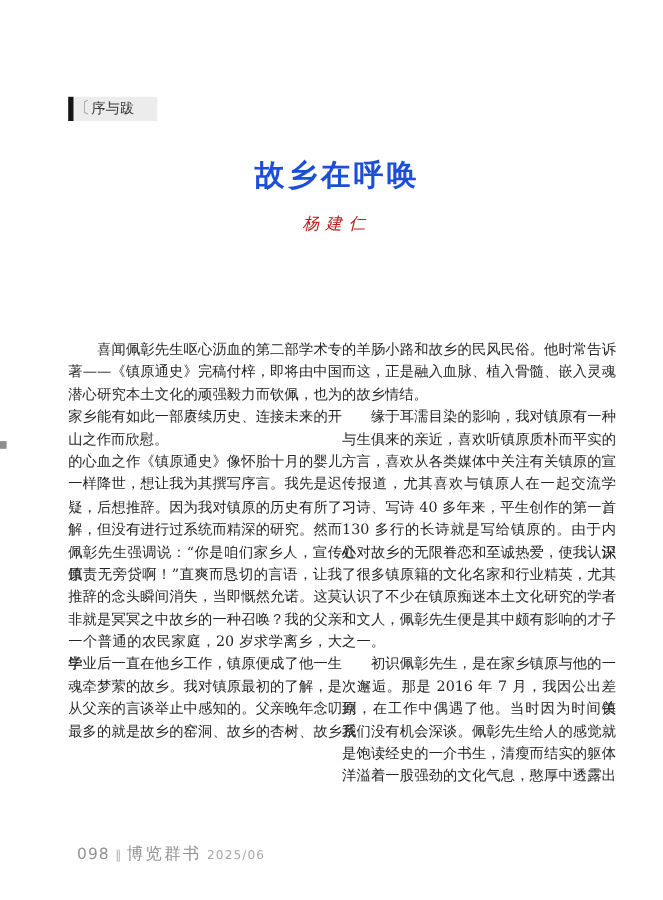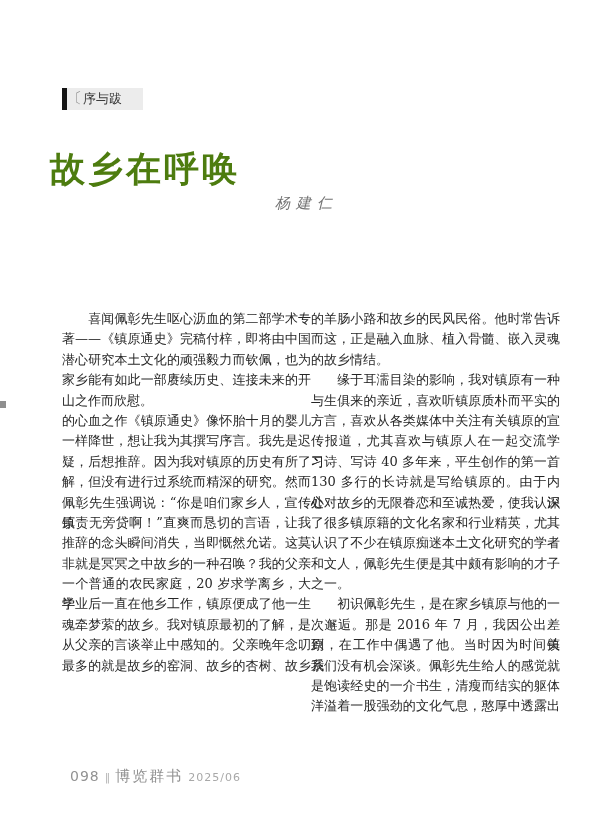--- a/index.html
+++ b/index.html
@@ -34,29 +34,29 @@
     width:76px;background:var(--label-bg);
     display:flex;align-items:center;
     font-size:13px;color:#3a3a3a;
     font-family:"DejaVu Sans","Liberation Sans",sans-serif;
   }
   .section-label .bracket{
     color:#8a8a8a;font-size:15px;line-height:1;margin:0 1px 2px 0;flex:none;
   }
   .article-title{
     position:absolute;left:50px;right:40px;top:123px;
-    text-align:left;
-    font-size:35px;font-weight:bold;color:#4d7c0f;
+    text-align:center;
+    font-size:27px;font-weight:bold;color:#1d4ed8;
     letter-spacing:3px;
     white-space:nowrap;
   }
   .article-author{
     position:absolute;left:50px;right:40px;top:194px;
     text-align:center;
-    font-size:15px;color:#737373;
+    font-size:15px;color:#b91c1c;
     letter-spacing:6px;
     font-style:italic;
     white-space:nowrap;
   }
   .body-columns{
     position:absolute;left:62px;top:309px;
     display:flex;gap:0;
   }
   .column{
     width:249px;

